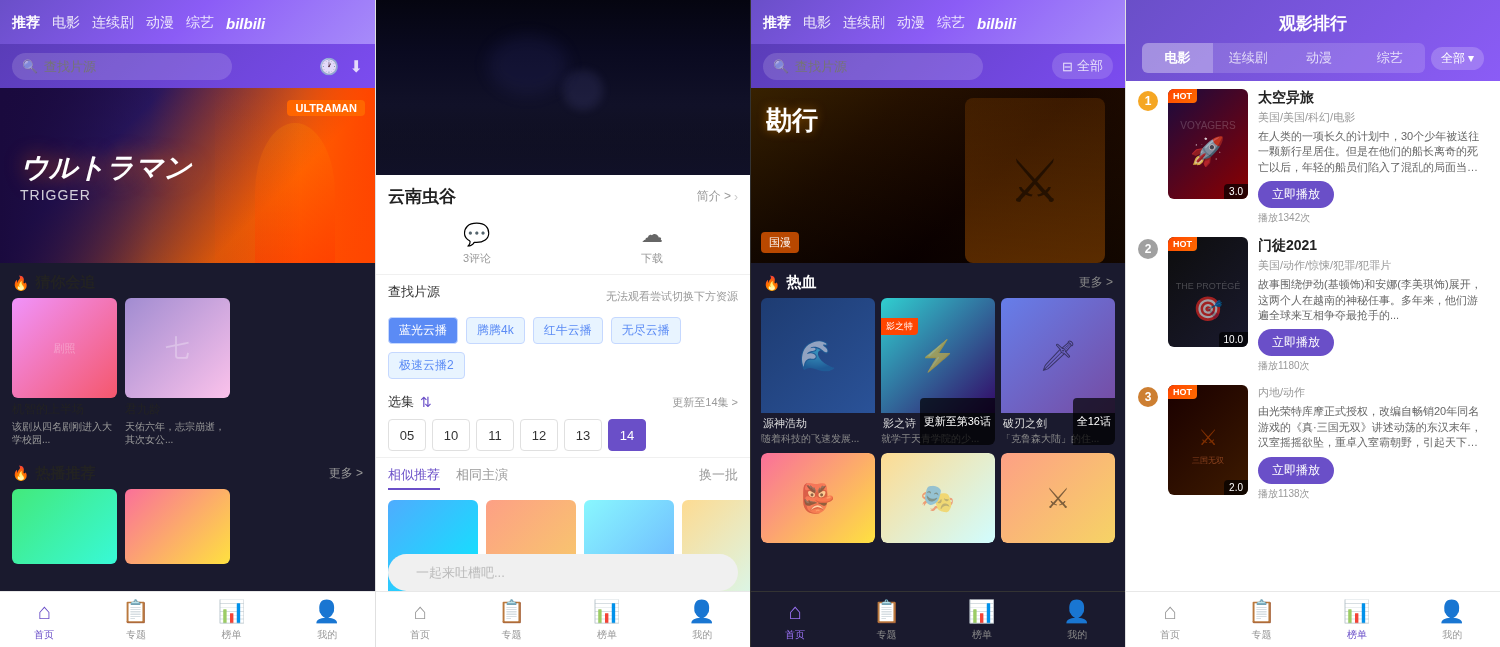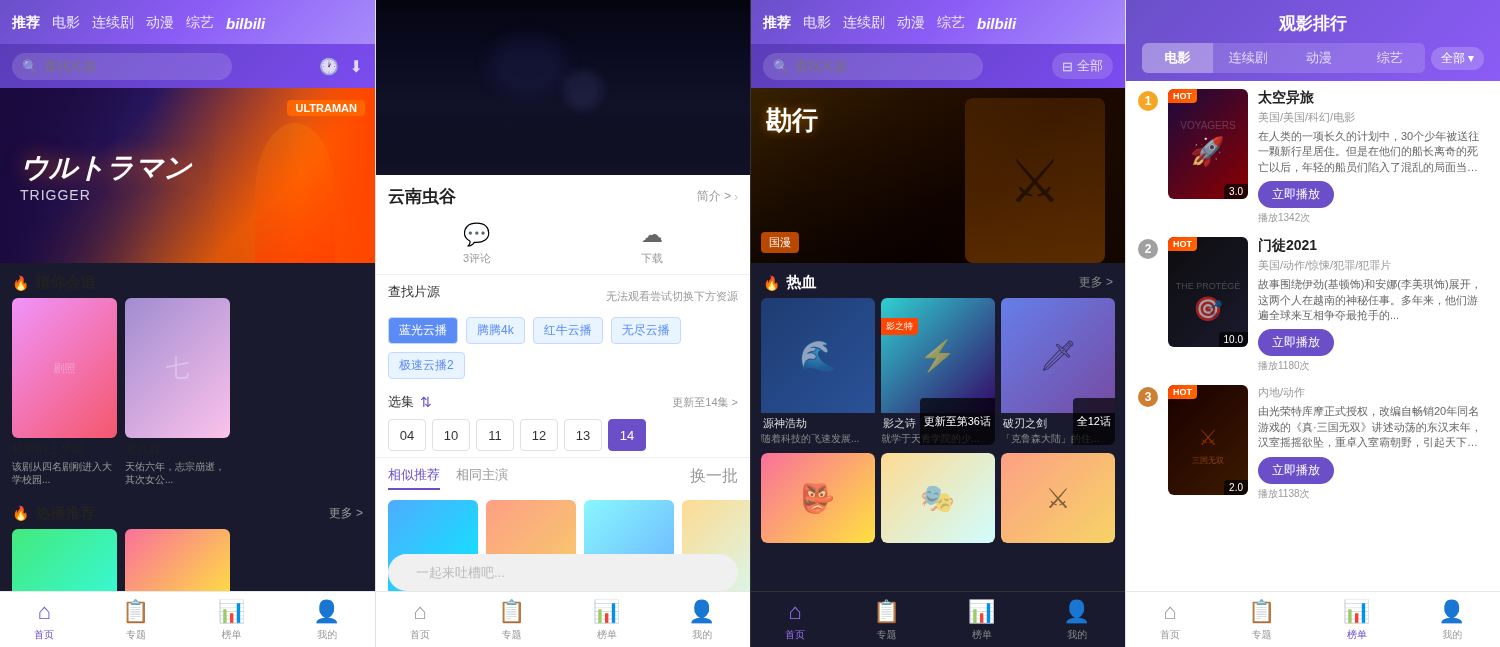--- a/index.html
+++ b/index.html
@@ -180,21 +180,21 @@
       gap: 8px;
       padding: 0 12px 8px;
       overflow-x: auto;
     }
     .card-item {
       flex-shrink: 0;
       width: 105px;
     }
     .card-thumb {
       width: 105px;
-      height: 140px;
+      height: 100px;
       border-radius: 6px;
       overflow: hidden;
       position: relative;
     }
     .card-thumb-wide {
       width: 105px;
       height: 75px;
       border-radius: 6px;
       overflow: hidden;
       position: relative;
@@ -422,21 +422,21 @@
       color: #999;
       cursor: pointer;
       padding-bottom: 4px;
     }
     .related-tab.active {
       color: #6a4fc8;
       border-bottom: 2px solid #6a4fc8;
     }
     .refresh-link {
       margin-left: auto;
-      font-size: 16px;
+      font-size: 13px;
       color: #999;
     }
     .related-grid {
       display: flex;
       gap: 8px;
       padding: 6px 12px;
       overflow-x: auto;
     }
     .related-item {
       flex-shrink: 0;
@@ -818,21 +818,21 @@
   <div class="episode-section">
     <div class="episode-header">
       <span class="episode-label">
         <span>选集</span>
         <span style="color:#6a4fc8;font-size:14px;">⇅</span>
       </span>
       <span class="episode-update">更新至14集 &gt;</span>
     </div>
     <div class="episode-grid">
       <div class="ep-btn">
-          <span>04</span>
+          <span>05</span>
         </div>
       <div class="ep-btn">
           <span>10</span>
         </div>
       <div class="ep-btn">
           <span>11</span>
         </div>
       <div class="ep-btn">
           <span>12</span>
         </div>

